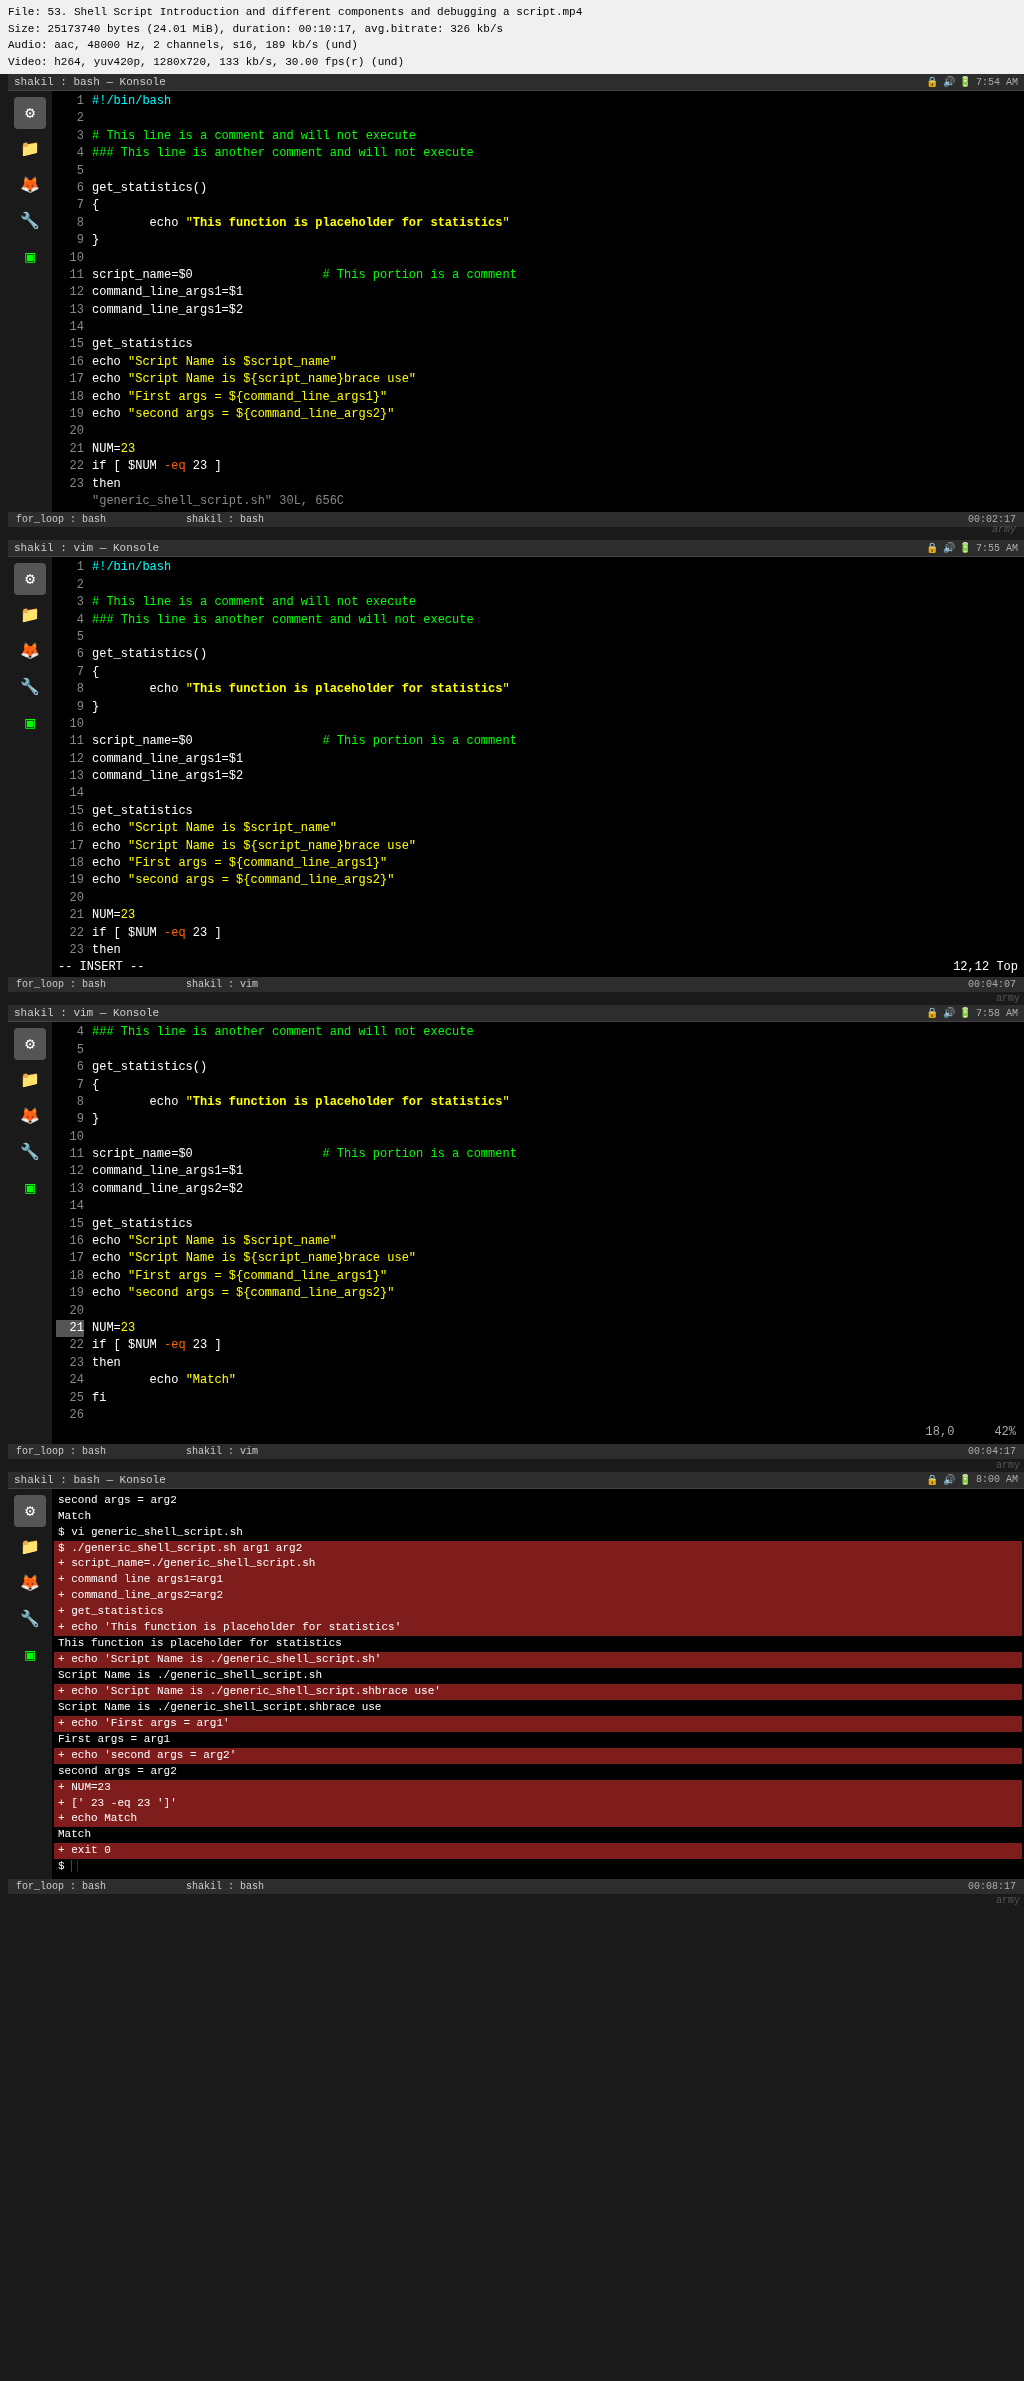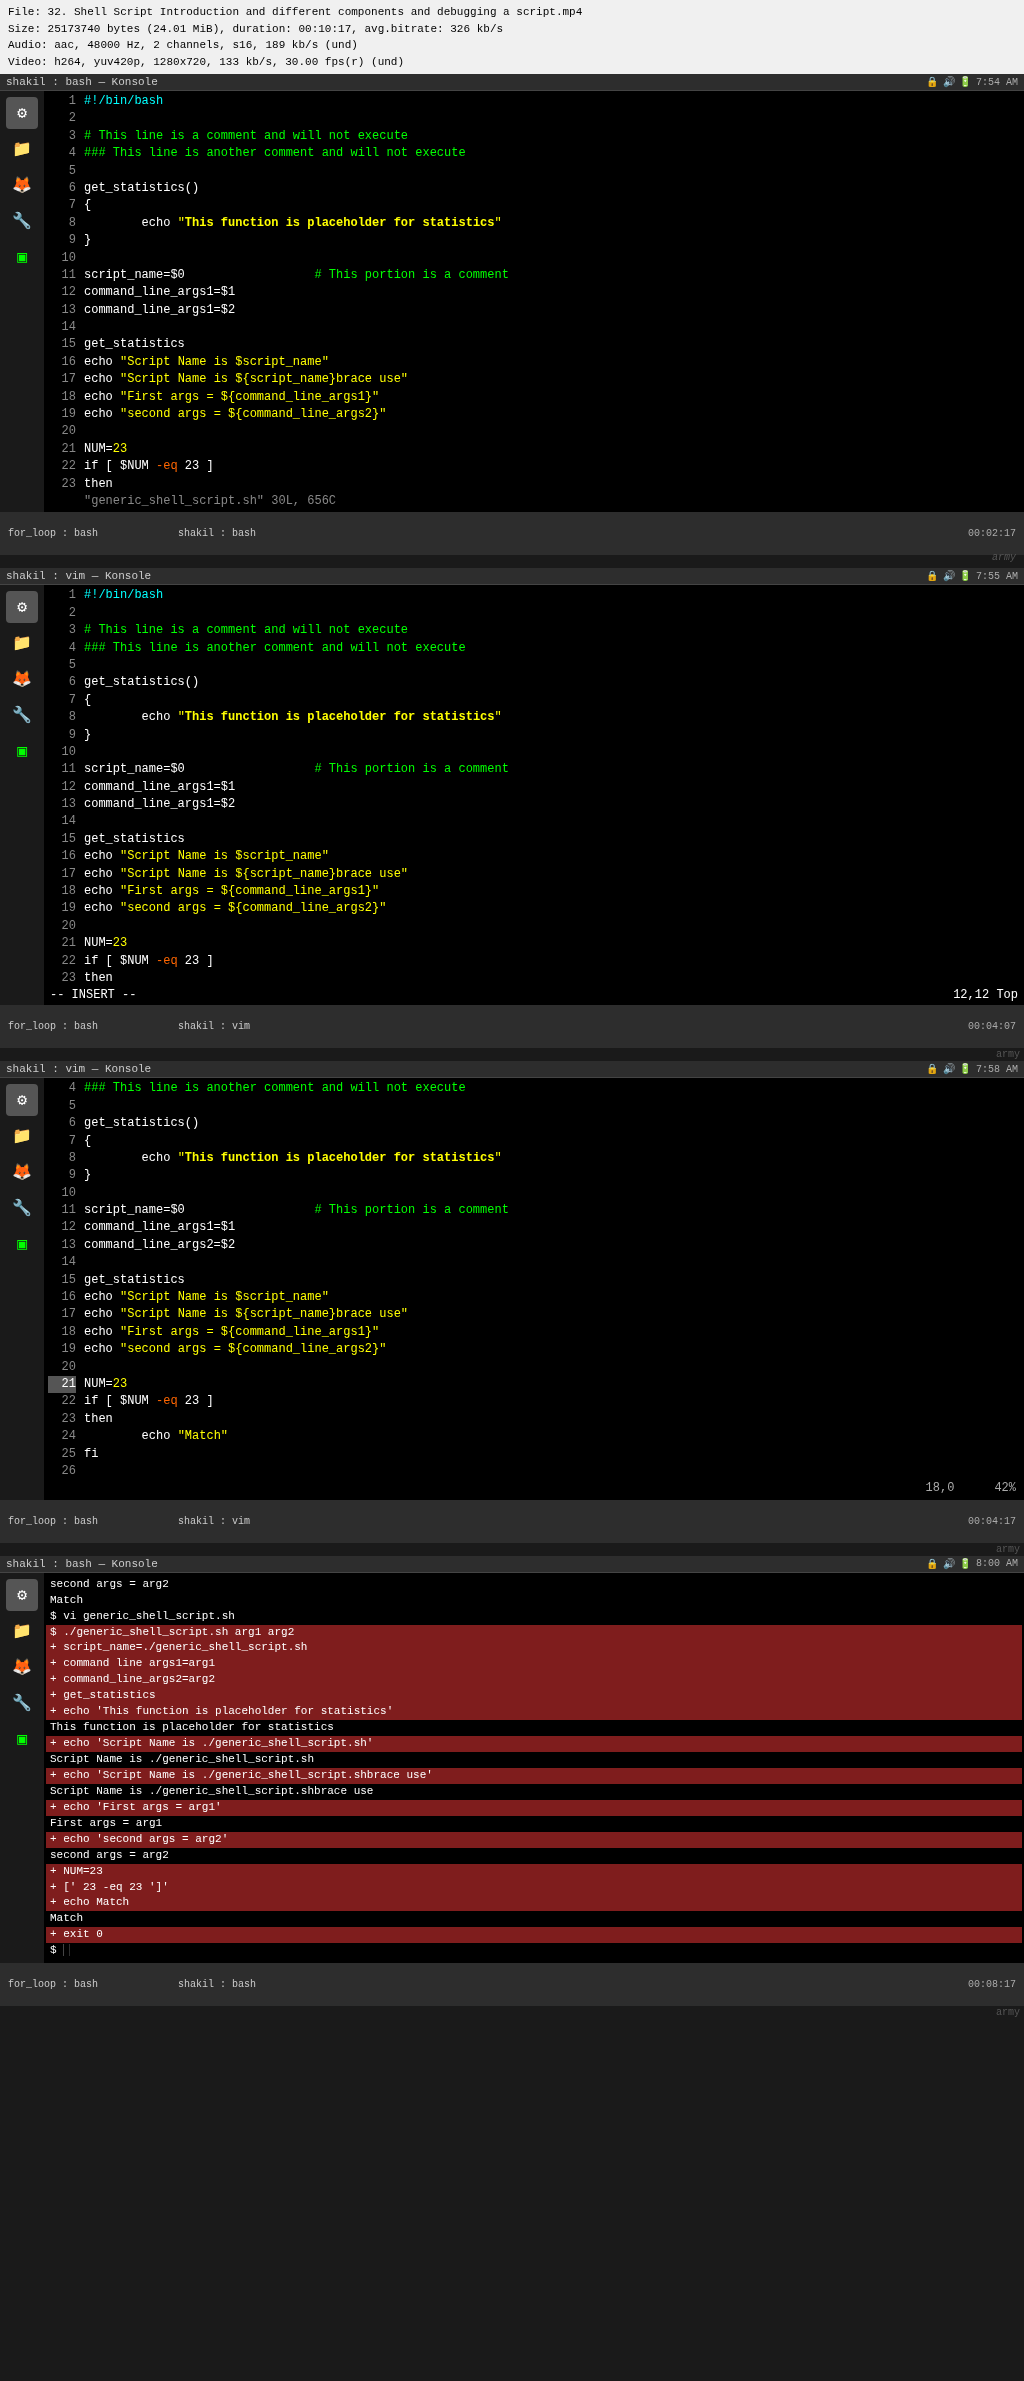--- a/index.html
+++ b/index.html
@@ -71,21 +71,21 @@
     .c-yellow { color: #ffff00; }
     .c-comment { color: #00ff00; }
     .c-shebang { color: #00ffff; }
     .c-keyword { color: #ff6600; }
 
     
     .statusbar {
       background: #2d2d2d;
       color: #ccc;
       font-size: 10px;
-      padding: 16px 8px;
+      padding: 2px 8px;
       display: flex;
       justify-content: space-between;
     }
 
     .statusbar-tabs {
       display: flex;
       gap: 80px;
     }
 
     
@@ -157,33 +157,34 @@
       right: 4px;
       bottom: 4px;
       color: #555;
       font-size: 10px;
       font-style: italic;
     }
 
     .panel-section {
       position: relative;
       margin-bottom: 0;
+      margin-left: 8px;
     }
 
     
     .blue-line {
       background: #7f1d1d;
       color: #fff;
     }
   </style>
 </head>
 <body>
 
 <div class="video-info">
-  <div>File: 32. Shell Script Introduction and different components and debugging a script.mp4</div>
+  <div>File: 53. Shell Script Introduction and different components and debugging a script.mp4</div>
   <div>Size: 25173740 bytes (24.01 MiB), duration: 00:10:17, avg.bitrate: 326 kb/s</div>
   <div>Audio: aac, 48000 Hz, 2 channels, s16, 189 kb/s (und)</div>
   <div>Video: h264, yuv420p, 1280x720, 133 kb/s, 30.00 fps(r) (und)</div>
 </div>
 
 <div class="panel-section">
   <div class="terminal-titlebar">
     <span>shakil : bash — Konsole</span>
     <div class="terminal-titlebar-right">
       <span>🔒</span>

